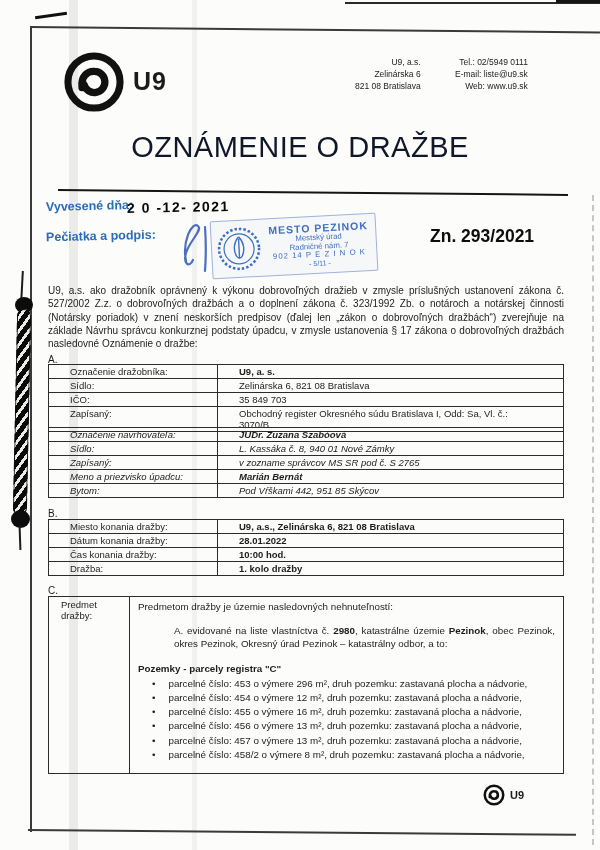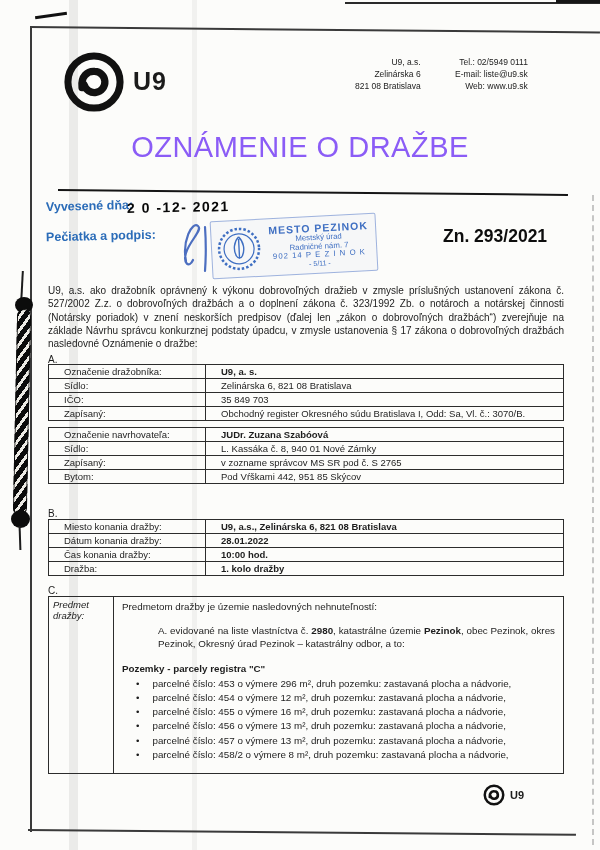--- a/index.html
+++ b/index.html
@@ -38,56 +38,56 @@
   .logo-main{left:63px; top:51px;}
   .logo-main svg{width:62px; height:62px;}
   .logo-main .logo-text{font-size:25px; font-weight:700; letter-spacing:1px; position:absolute; left:70px; top:16px;}
   .logo-footer{left:483px; top:784px;}
   .logo-footer svg{width:22px; height:22px;}
   .logo-footer .logo-text{font-size:11px; font-weight:700; position:absolute; left:27px; top:5px;}
   .addr-block{position:absolute; top:57px; font-size:8.5px; line-height:1.4; color:#222;text-align:right;}
   .addr1{left:355px;}
   .addr2{left:455px;}
   .doc-title{position:absolute; left:0; right:0; top:131px; text-align:center;
-    font-size:29px; font-weight:400; letter-spacing:.5px; color:#8b5cf6;}
+    font-size:29px; font-weight:400; letter-spacing:.5px; color:#0f172a;}
   
   .blue-label{position:absolute; color:#2b6cb8; font-weight:700; font-size:12.5px; transform:rotate(-1.3deg);}
   .lbl-posted{left:46px; top:199px;}
   .lbl-stamp{left:46px; top:229px;}
   .date-stamp{position:absolute; left:127px; top:199px; font-size:14px; font-weight:700;
     letter-spacing:1.5px; color:#070707; transform:rotate(-1deg); white-space:pre;}
-  .ref-number{position:absolute; left:443px; top:226px; font-size:17.5px; font-weight:700; color:#0d0d0d;}
+  .ref-number{position:absolute; left:430px; top:226px; font-size:17.5px; font-weight:700; color:#0d0d0d;}
   .signature{position:absolute; left:172px; top:213px;}
   .stamp-box{
     position:absolute; left:211px; top:217px; width:166px; height:58px;
     transform:rotate(-3deg); color:#3f6fc2;
     border:1.5px solid rgba(70,110,195,.5); border-radius:2px;
     display:flex; align-items:center; gap:4px; padding:2px 4px; box-sizing:border-box;
     background:rgba(90,130,205,.04);
   }
   .stamp-text{flex:1; text-align:center; line-height:1.15;}
   .stamp-l1{font-size:10.5px; font-weight:700; letter-spacing:1px;}
   .stamp-l2,.stamp-l3{font-size:7.8px;}
   .stamp-l4{font-size:7.8px; letter-spacing:1px;}
   .stamp-l5{font-size:7px;}
   
   .intro-par{position:absolute; left:48px; top:284px; width:516px;
     font-size:10px; line-height:1.33; text-align:justify; color:#1d1d1d;}
   .sec-label{position:absolute; left:48px; font-size:10px; color:#1d1d1d;}
   .sec-a{top:354px;} .sec-b{top:508px;} .sec-c{top:585px;}
   table.doc{position:absolute; left:48px; width:516px; border-collapse:collapse;
     font-size:9.5px; color:#1d1d1d;}
-  table.doc td{border:1px solid #2c2c2c; padding:1px 15px; vertical-align:top;}
+  table.doc td{border:1px solid #2c2c2c; padding:1px 21px; vertical-align:top;}
   table.doc td.lbl{width:126px;}
   .tbl-a{top:364px;} .tbl-nav{top:427px;} .tbl-b{top:519px;}
   .tbl-b td{padding:2px 5px;}
-  .tbl-nav td{padding:1.8px 5px;}
+  .tbl-nav td{padding:1.8px 5px;font-style:italic;}
   .b{font-weight:700;}
   .tbl-c{top:596px;}
-  .tbl-c td.lbl-c{width:56px; vertical-align:top; padding:2px 4px;font-style:italic;}
+  .tbl-c td.lbl-c{width:56px; vertical-align:top; padding:2px 12px;}
   .tbl-c td.body-c{height:170px; vertical-align:top; padding:3px 8px; font-size:9.8px; line-height:1.35;}
   .body-c p{margin:0 0 11px 0;}
   .body-c p.just{text-align:justify;margin-left:36px;}
   .body-c p.subhead{margin:0 0 2px 0; font-weight:700;}
   .body-c ul{list-style:none; margin:0; padding:0 0 0 14px;}
   .body-c li{line-height:1.45;}
   .body-c li::before{content:"•"; margin-right:13px;}
 </style>
 </head>
 <body>
@@ -188,20 +188,24 @@
       <td class="lbl">Označenie navrhovateľa:</td>
       <td class="b">JUDr. Zuzana Szabóová</td>
         </tr>
     <tr>
       <td class="lbl">Sídlo:</td>
       <td>L. Kassáka č. 8, 940 01 Nové Zámky</td>
         </tr>
     <tr>
       <td class="lbl">Zapísaný:</td>
       <td>v zozname správcov MS SR pod č. S 2765</td>
+        </tr>
+    <tr>
+      <td class="lbl">Meno a priezvisko úpadcu:</td>
+      <td class="b">Marián Bernát</td>
         </tr>
     <tr>
       <td class="lbl">Bytom:</td>
       <td>Pod Vŕškami 442, 951 85 Skýcov</td>
         </tr>
   </tbody>
     </table>
 
   <div class="sec-label sec-b">B.</div>
   <table class="doc tbl-b">

